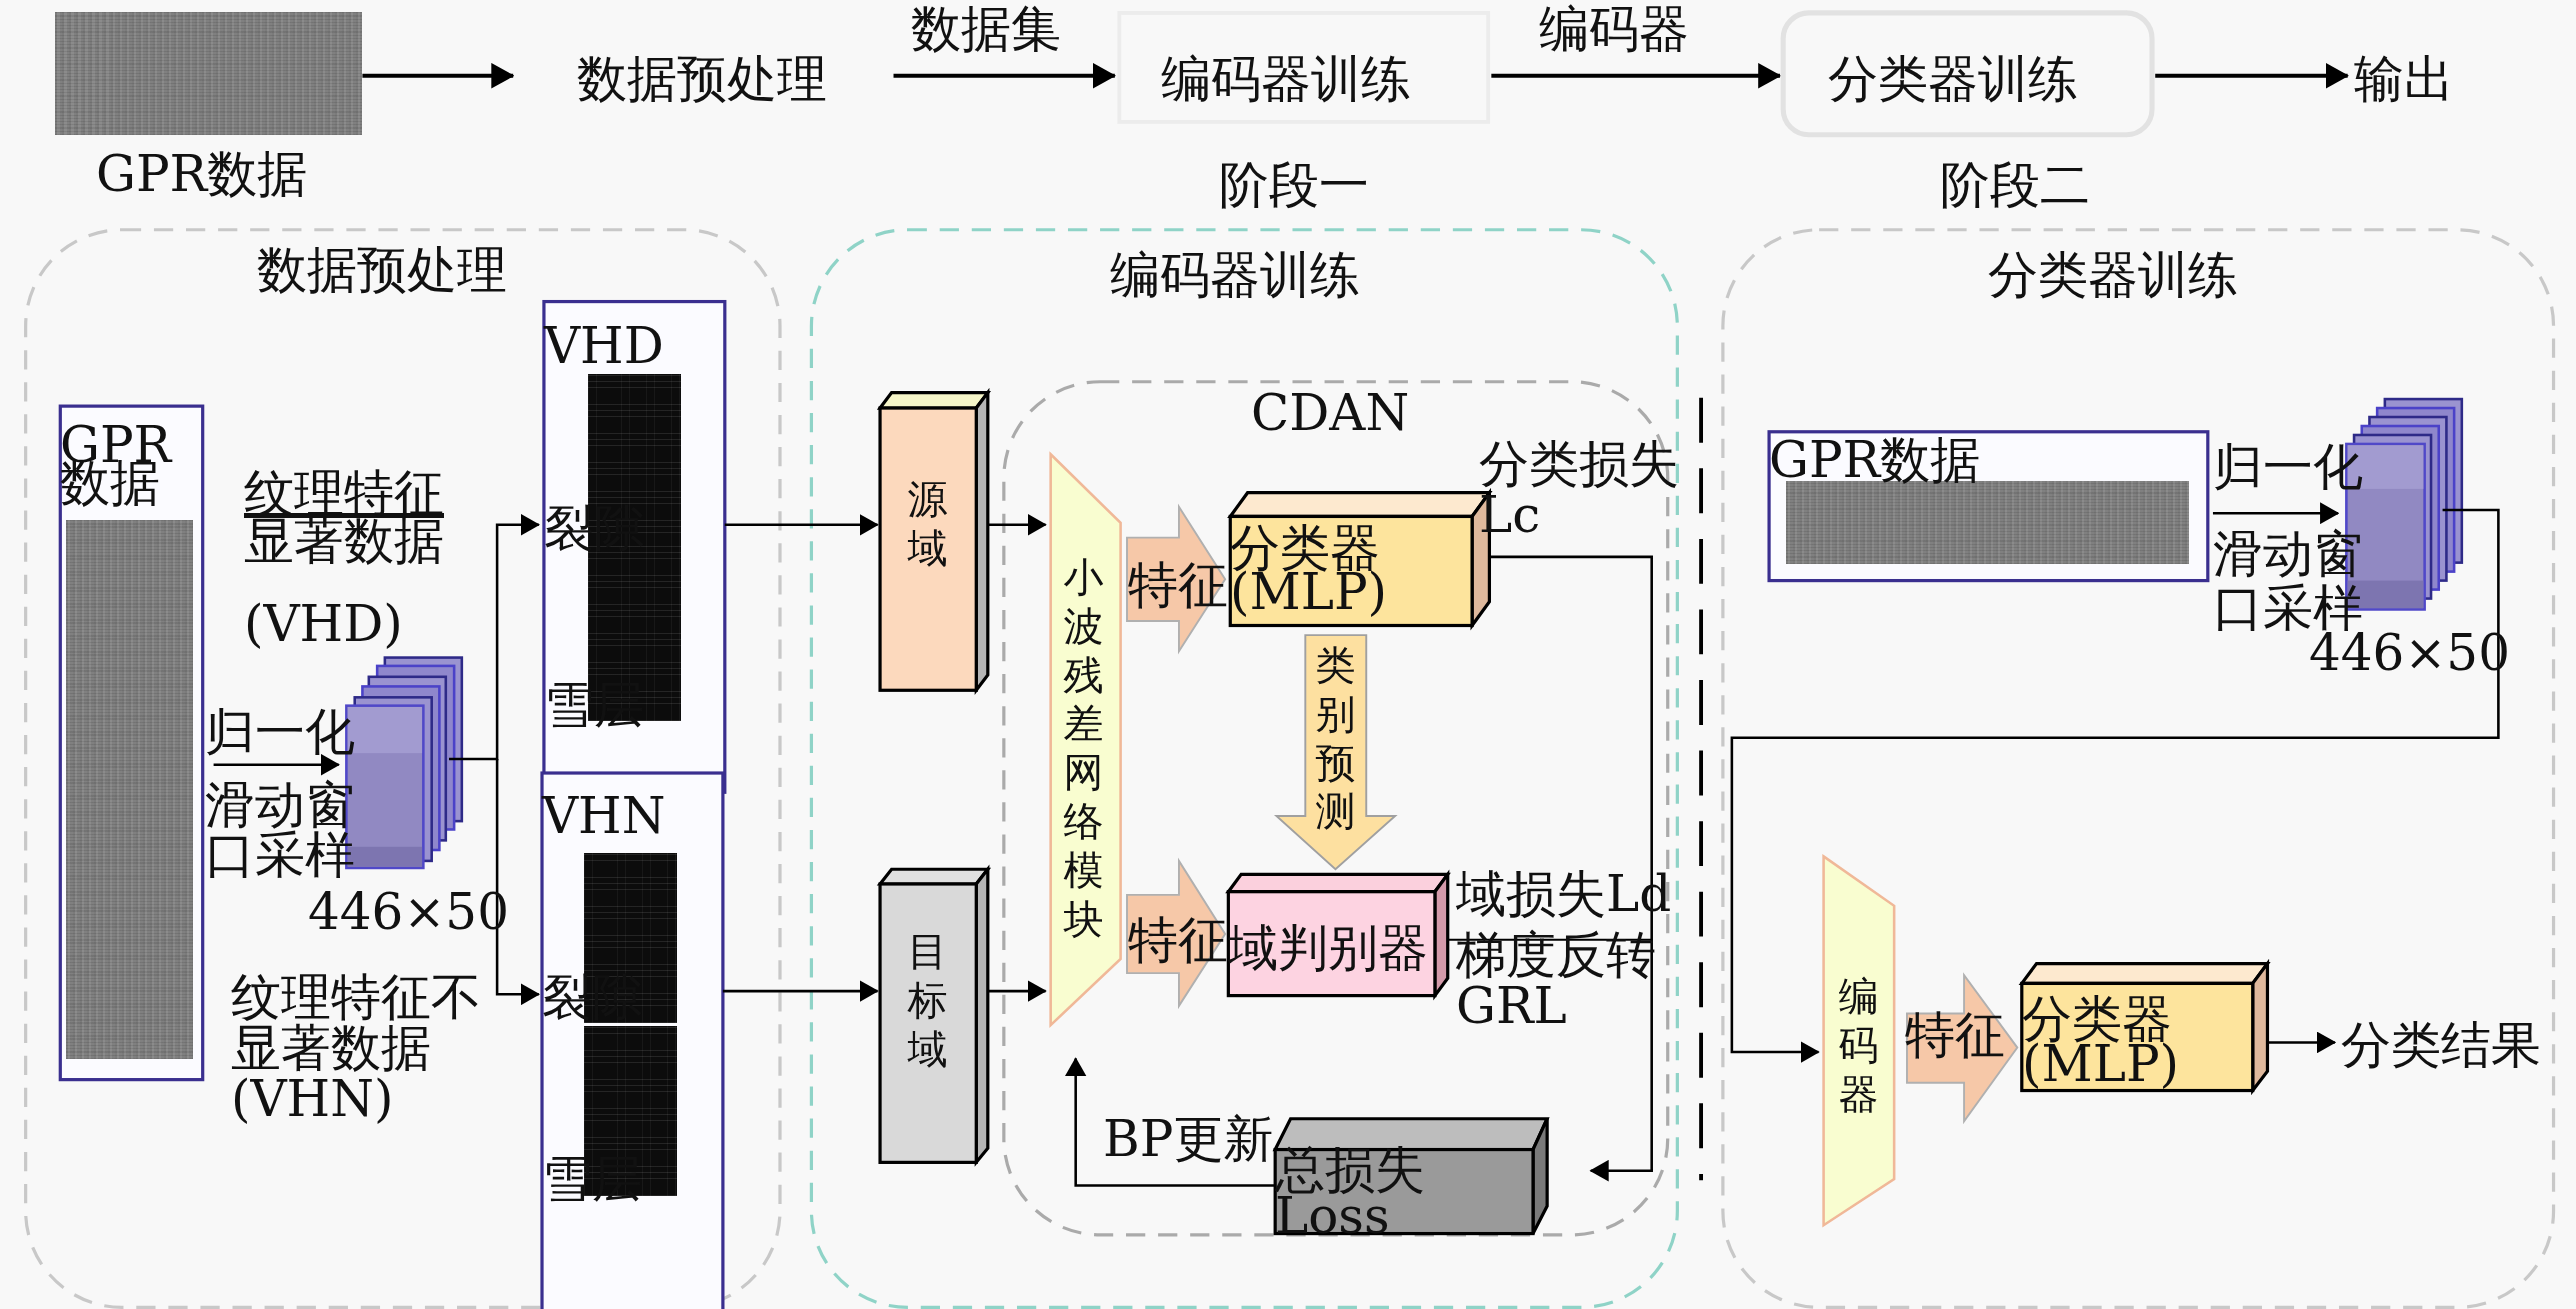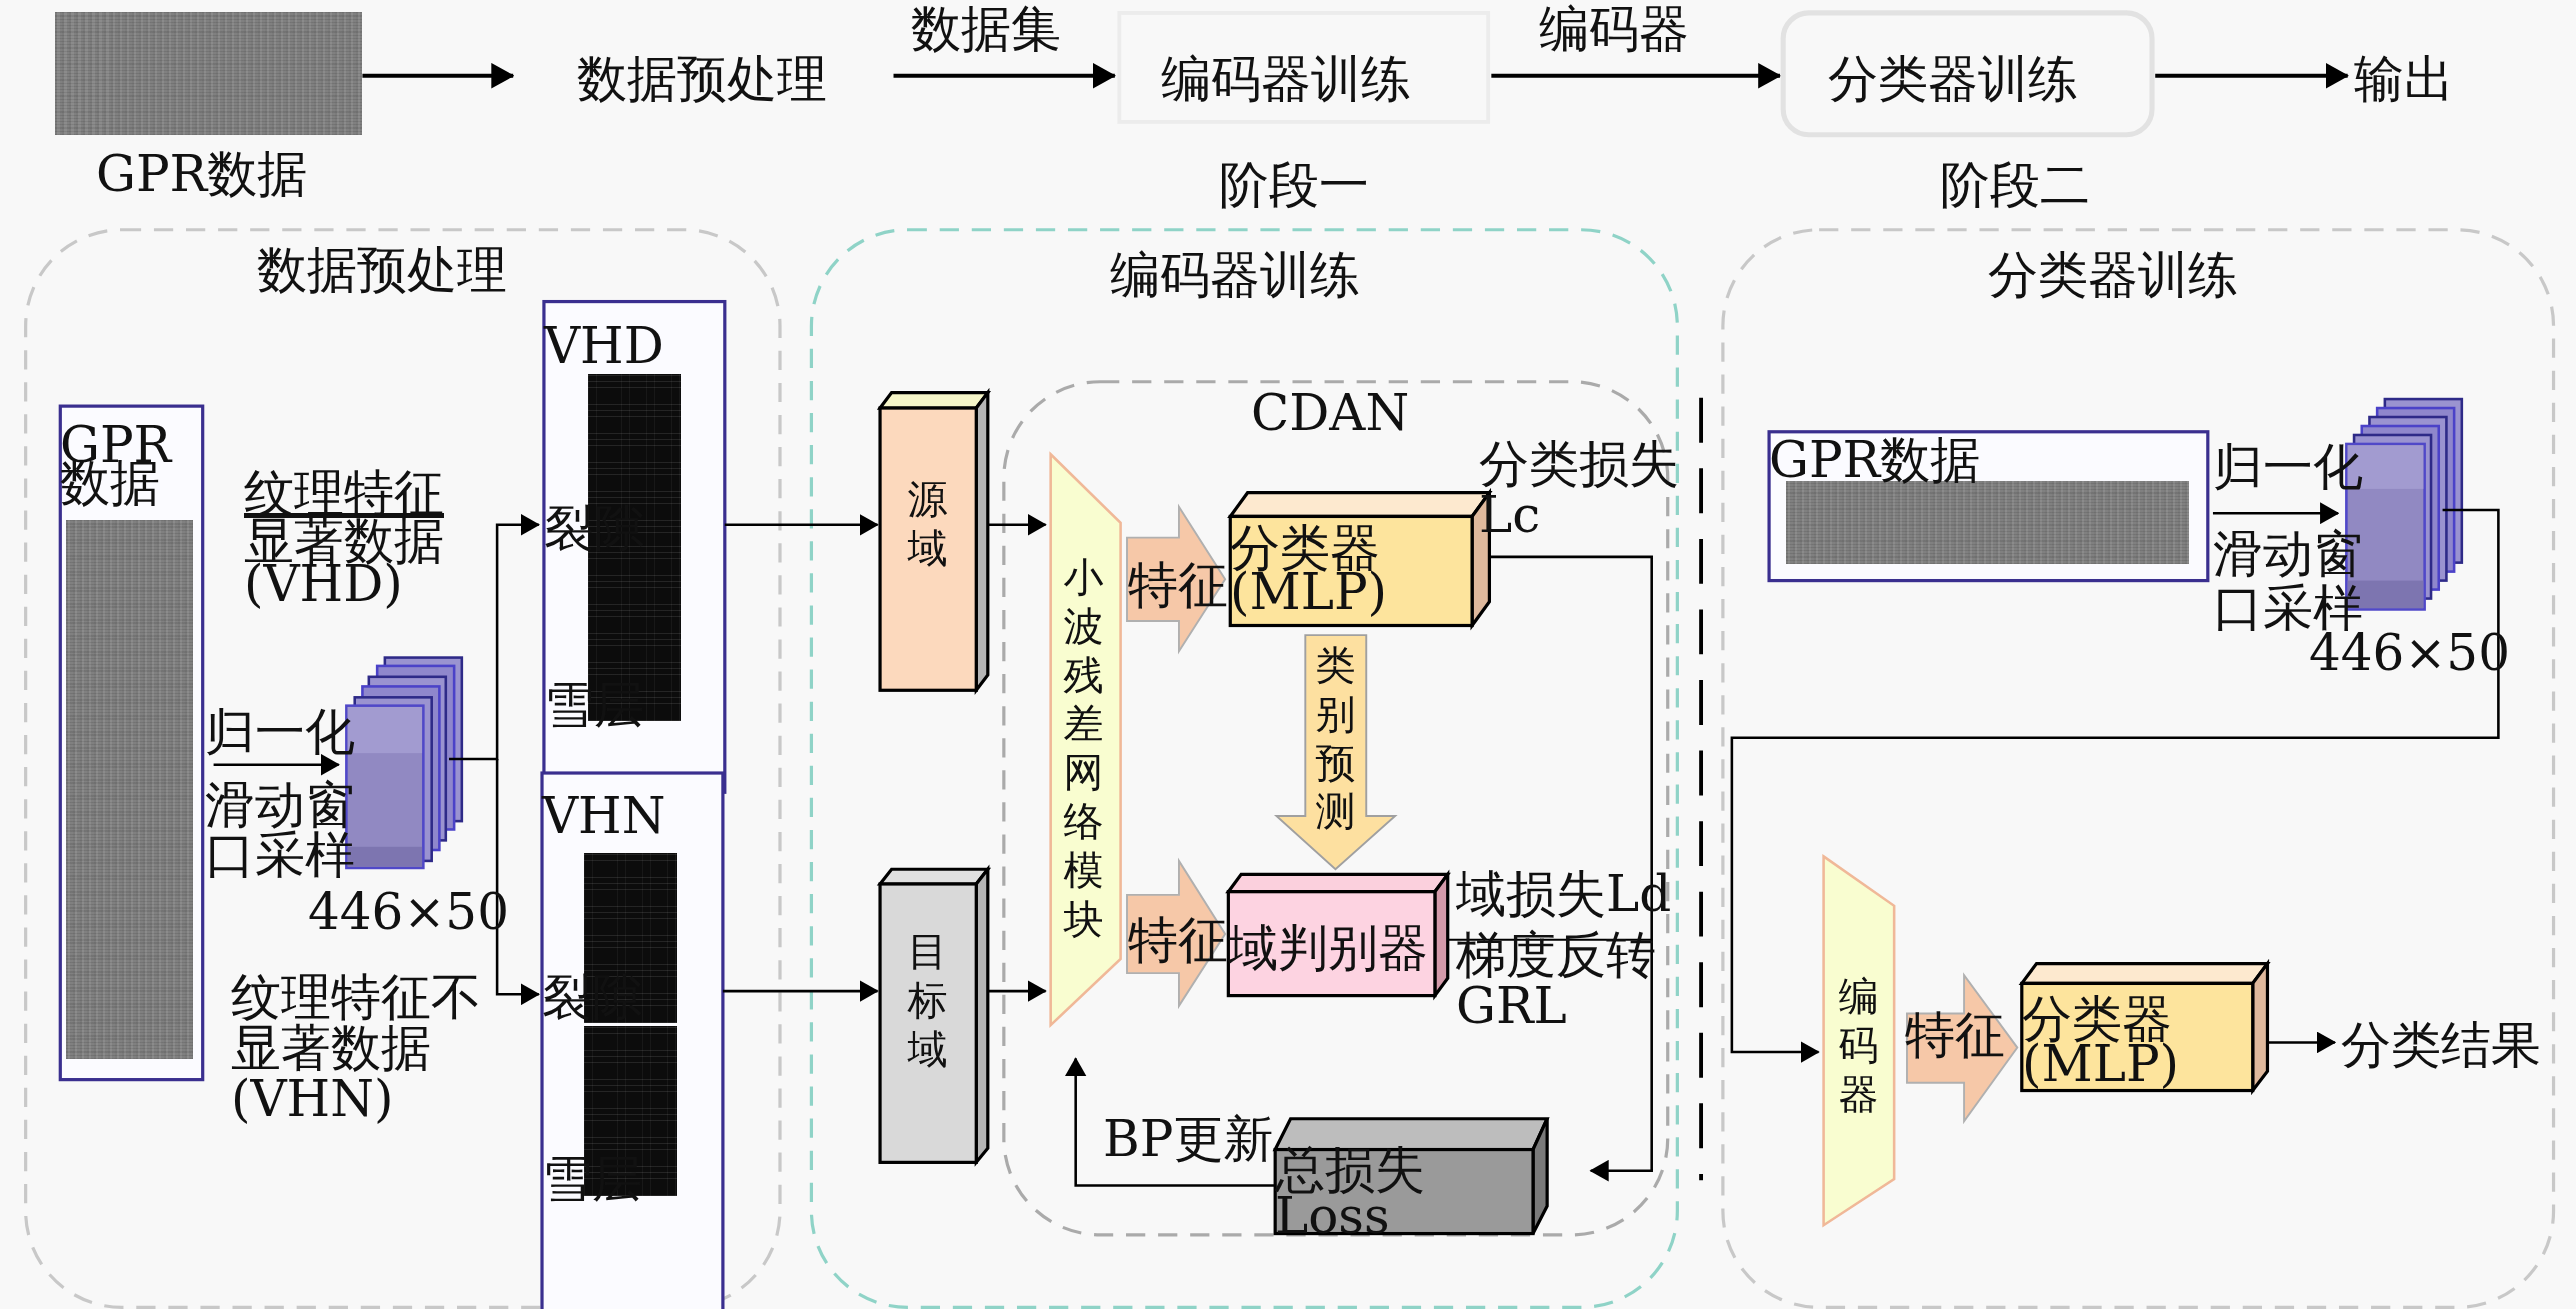--- a/index.html
+++ b/index.html
@@ -155,21 +155,21 @@
 <div class="txt" style="left:1828px;top:51px;width:282px;">分类器训练</div>
 <div class="txt" style="left:2354px;top:51px;width:115px;">输出</div>
 <div class="txt" style="left:1219px;top:157px;width:180px;">阶段一</div>
 <div class="txt" style="left:1940px;top:157px;width:180px;">阶段二</div>
 
 <div class="txt" style="left:257px;top:242px;width:282px;">数据预处理</div>
 <div class="txt" style="left:60px;top:417px;width:142px;">GPR</div>
 <div class="txt" style="left:60px;top:455px;width:142px;">数据</div>
 <div class="txt" style="left:244px;top:465px;width:231px;text-decoration:underline;">纹理特征</div>
 <div class="txt" style="left:244px;top:513px;width:231px;">显著数据</div>
-<div class="txt" style="left:244px;top:556px;width:231px;">(VHD)</div>
+<div class="txt" style="left:244px;top:596px;width:231px;">(VHD)</div>
 <div class="txt" style="left:205px;top:704px;width:141px;">归一化</div>
 <div class="txt" style="left:205px;top:777px;width:141px;">滑动窗</div>
 <div class="txt" style="left:205px;top:827px;width:141px;">口采样</div>
 <div class="txt" style="left:308px;top:884px;width:167px;">446×50</div>
 <div class="txt" style="left:231px;top:969px;width:244px;">纹理特征不</div>
 <div class="txt" style="left:231px;top:1020px;width:244px;">显著数据</div>
 <div class="txt" style="left:231px;top:1071px;width:244px;">(VHN)</div>
 <div class="txt" style="left:544px;top:318px;width:181px;">VHD</div>
 <div class="txt" style="left:544px;top:500px;width:181px;">裂隙</div>
 <div class="txt" style="left:544px;top:677px;width:181px;">雪层</div>

